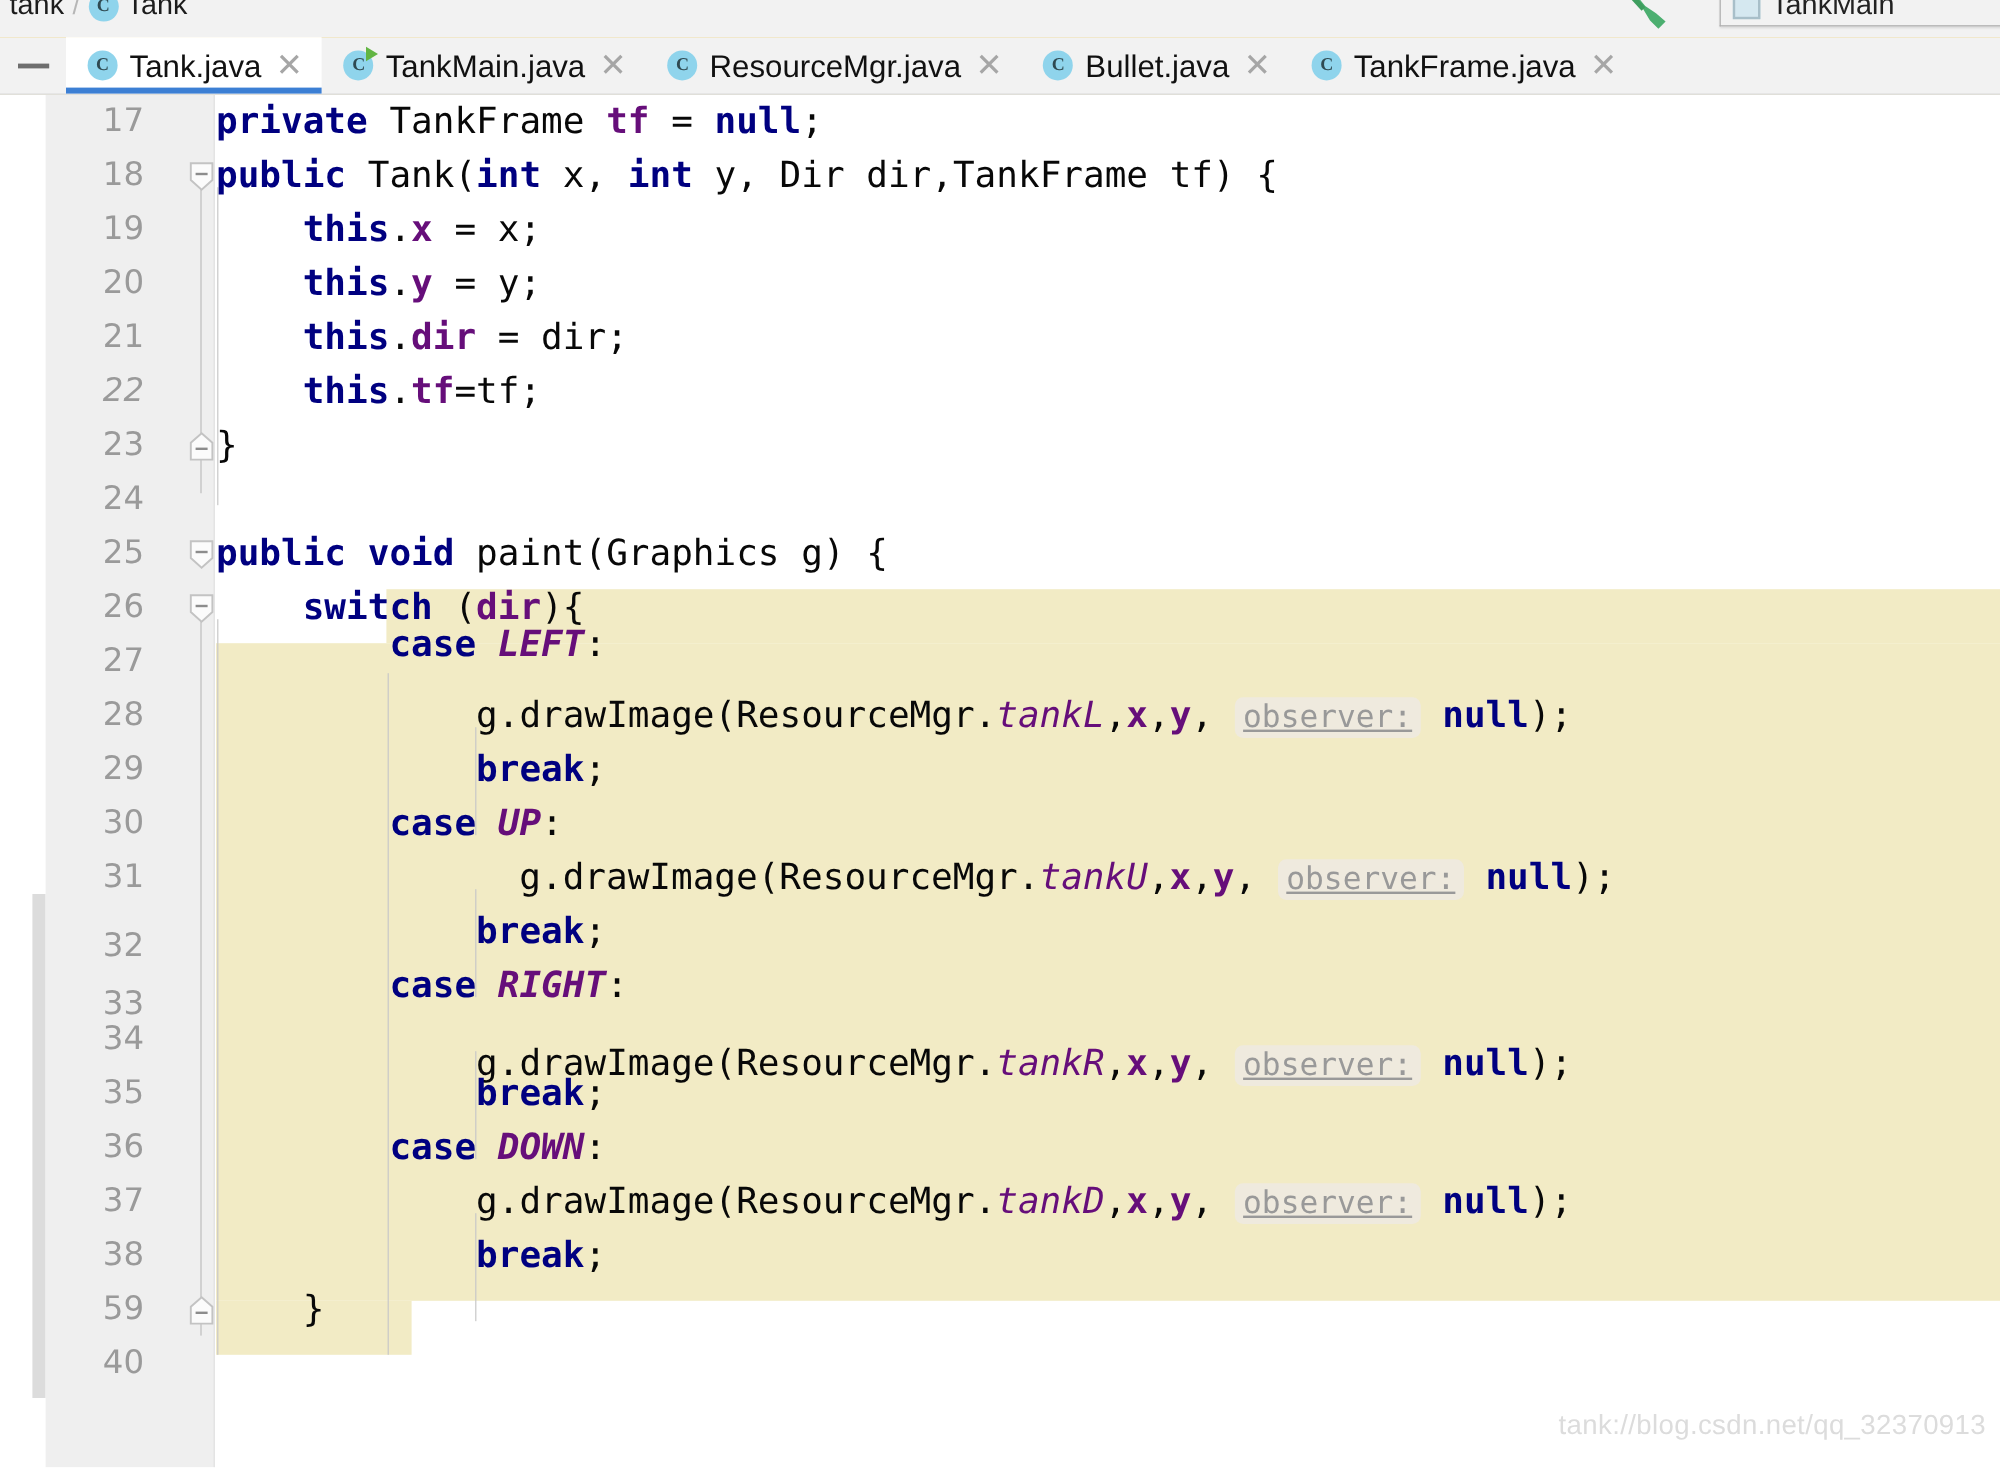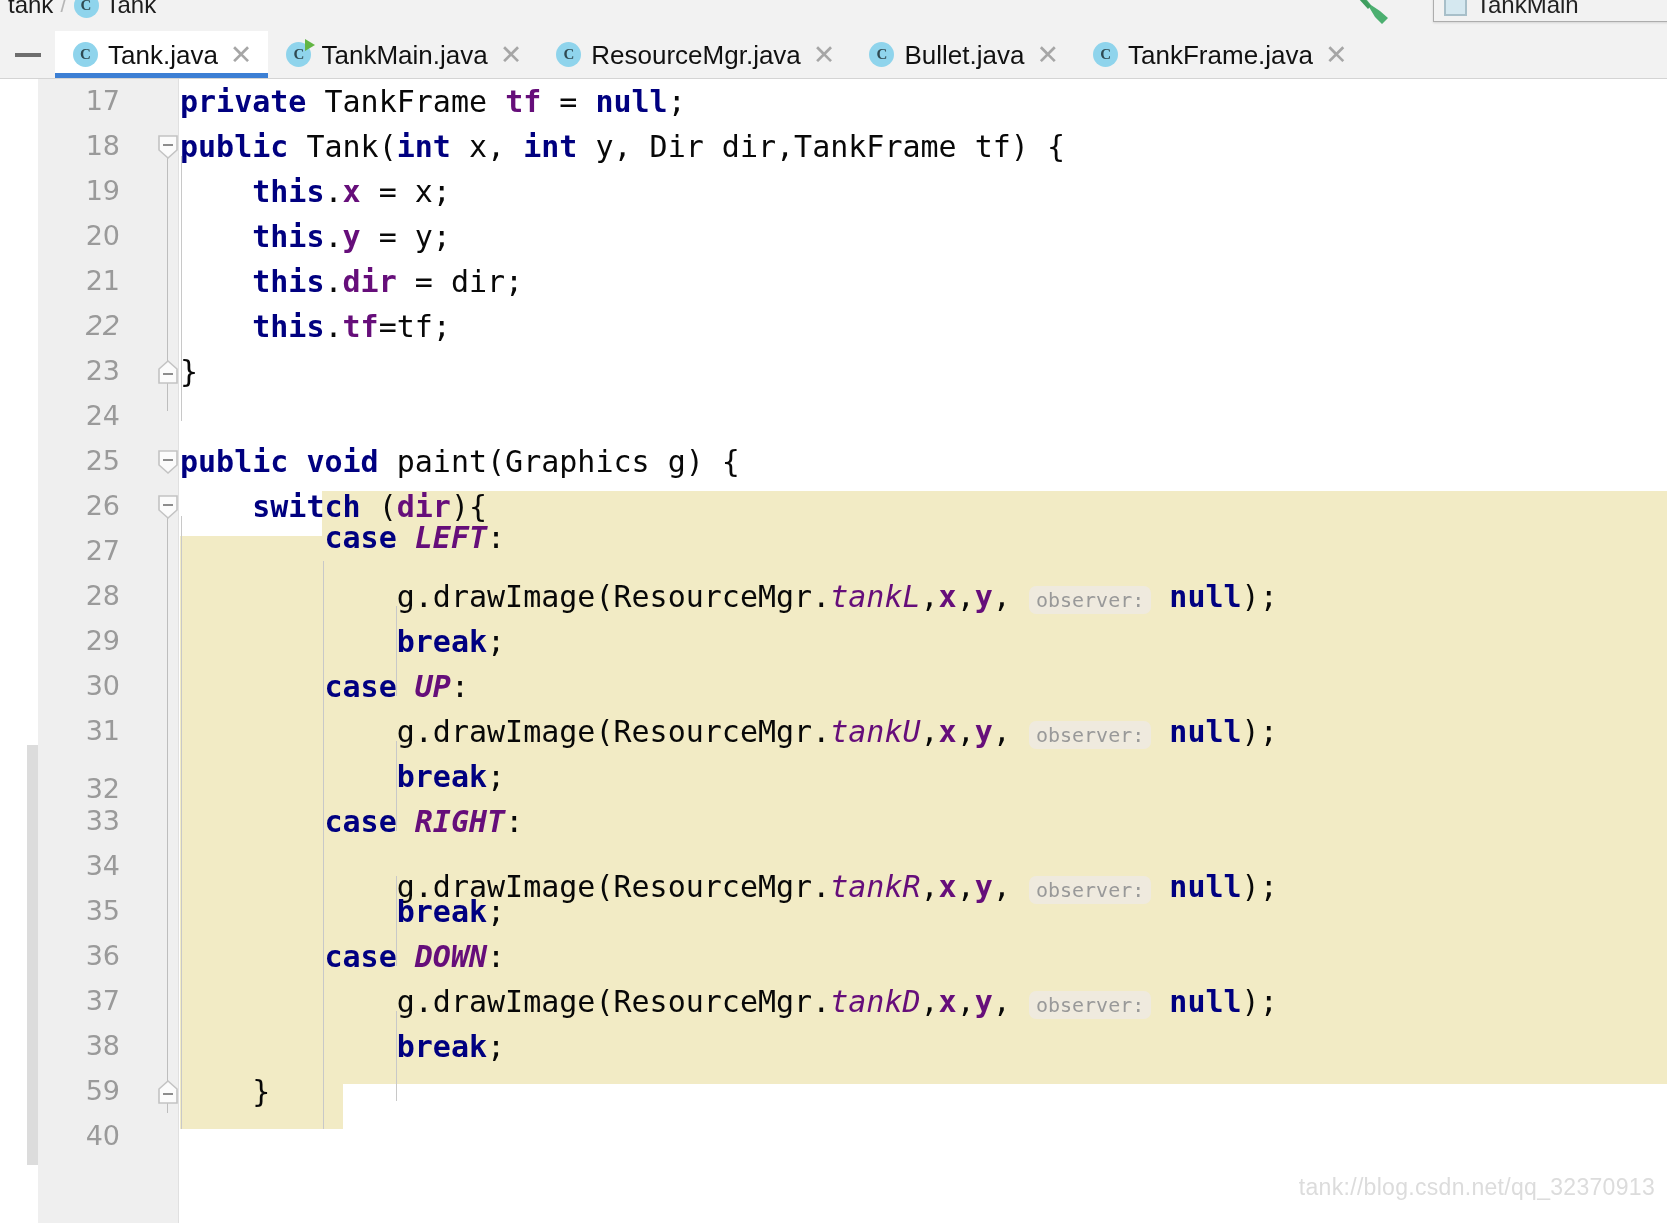--- a/index.html
+++ b/index.html
@@ -234,21 +234,22 @@
   .fld  { color: #660e7a; font-weight: bold; }
   .enu  { color: #660e7a; font-weight: bold; font-style: italic; }
   .sfld { color: #660e7a; font-style: italic; }
   .nul  { color: #000080; font-weight: bold; }
   .pln  { color: #080808; }
   .hint {
     color: #999999;
     background: #efeade;
     border-radius: 7px;
     padding: 2px 7px;
-    font-size: 20px;
+    font-size: 26px;
+    text-decoration: underline;
   }
   .watermark {
     position: absolute;
     right: 12px;
     bottom: 22px;
     font-size: 23px;
     color: #dcdcdc;
     font-family: "Liberation Sans", sans-serif;
     letter-spacing: .3px;
   }
@@ -330,21 +331,21 @@
           <div class="gutter-line" style="top: 278px;">23</div>
           <div class="gutter-line" style="top: 323px;">24</div>
           <div class="gutter-line" style="top: 368px;">25</div>
           <div class="gutter-line" style="top: 413px;">26</div>
           <div class="gutter-line" style="top: 458px;">27</div>
           <div class="gutter-line" style="top: 503px;">28</div>
           <div class="gutter-line" style="top: 548px;">29</div>
           <div class="gutter-line" style="top: 593px;">30</div>
           <div class="gutter-line" style="top: 638px;">31</div>
           <div class="gutter-line" style="top: 683px; margin-top: 13px;">32</div>
-          <div class="gutter-line" style="top: 728px;">33</div>
+          <div class="gutter-line" style="top: 744px;">33</div>
           <div class="gutter-line" style="top: 773px;">34</div>
           <div class="gutter-line" style="top: 818px;">35</div>
           <div class="gutter-line" style="top: 863px;">36</div>
           <div class="gutter-line" style="top: 908px;">37</div>
           <div class="gutter-line" style="top: 953px;">38</div>
           <div class="gutter-line" style="top: 998px;">59</div>
           <div class="gutter-line" style="top: 1043px;">40</div>
         </div>
       <div id="fold-host">
           <div class="fold" style="top: 55px;"><svg viewBox="0 0 22 26" width="22" height="26">
@@ -392,21 +393,21 @@
           <div class="line" style="top: 180px;"><span class="kw">    this</span><span class="pln">.</span><span class="fld">dir</span><span class="pln"> = dir;</span></div>
           <div class="line" style="top: 225px;"><span class="kw">    this</span><span class="pln">.</span><span class="fld">tf</span><span class="pln">=tf;</span></div>
           <div class="line" style="top: 270px;"><span class="pln">}</span></div>
           <div class="line" style="top: 315px;"></div>
           <div class="line" style="top: 360px;"><span class="kw">public void </span><span class="pln">paint(Graphics g) {</span></div>
           <div class="line" style="top: 405px;"><span class="kw">    switch </span><span class="pln">(</span><span class="fld">dir</span><span class="pln">){</span></div>
           <div class="line" style="top: 436px;"><span class="kw">        case </span><span class="enu">LEFT</span><span class="pln">:</span></div>
           <div class="line" style="top: 495px;"><span class="pln">            g.drawImage(ResourceMgr.</span><span class="sfld">tankL</span><span class="pln">,</span><span class="fld">x</span><span class="pln">,</span><span class="fld">y</span><span class="pln">, </span><span class="hint">observer:</span><span class="pln"> </span><span class="nul">null</span><span class="pln">);</span></div>
           <div class="line" style="top: 540px;"><span class="kw">            break</span><span class="pln">;</span></div>
           <div class="line" style="top: 585px;"><span class="kw">        case </span><span class="enu">UP</span><span class="pln">:</span></div>
-          <div class="line" style="top: 630px;"><span class="pln">            g.drawImage(ResourceMgr.</span><span class="sfld">tankU</span><span class="pln">,</span><span class="fld">x</span><span class="pln">,</span><span class="fld">y</span><span class="pln">, </span><span class="hint">observer:</span><span class="pln"> </span><span class="nul">null</span><span class="pln">);</span></div>
+          <div class="line" style="top: 630px; padding-left: 36px;"><span class="pln">            g.drawImage(ResourceMgr.</span><span class="sfld">tankU</span><span class="pln">,</span><span class="fld">x</span><span class="pln">,</span><span class="fld">y</span><span class="pln">, </span><span class="hint">observer:</span><span class="pln"> </span><span class="nul">null</span><span class="pln">);</span></div>
           <div class="line" style="top: 675px;"><span class="kw">            break</span><span class="pln">;</span></div>
           <div class="line" style="top: 720px;"><span class="kw">        case </span><span class="enu">RIGHT</span><span class="pln">:</span></div>
           <div class="line" style="top: 765px; margin-top: 20px;"><span class="pln">            g.drawImage(ResourceMgr.</span><span class="sfld">tankR</span><span class="pln">,</span><span class="fld">x</span><span class="pln">,</span><span class="fld">y</span><span class="pln">, </span><span class="hint">observer:</span><span class="pln"> </span><span class="nul">null</span><span class="pln">);</span></div>
           <div class="line" style="top: 810px;"><span class="kw">            break</span><span class="pln">;</span></div>
           <div class="line" style="top: 855px;"><span class="kw">        case </span><span class="enu">DOWN</span><span class="pln">:</span></div>
           <div class="line" style="top: 900px;"><span class="pln">            g.drawImage(ResourceMgr.</span><span class="sfld">tankD</span><span class="pln">,</span><span class="fld">x</span><span class="pln">,</span><span class="fld">y</span><span class="pln">, </span><span class="hint">observer:</span><span class="pln"> </span><span class="nul">null</span><span class="pln">);</span></div>
           <div class="line" style="top: 945px;"><span class="kw">            break</span><span class="pln">;</span></div>
           <div class="line" style="top: 990px;"><span class="pln">    }</span></div>
           <div class="line" style="top: 1035px;"></div>
         </div>

